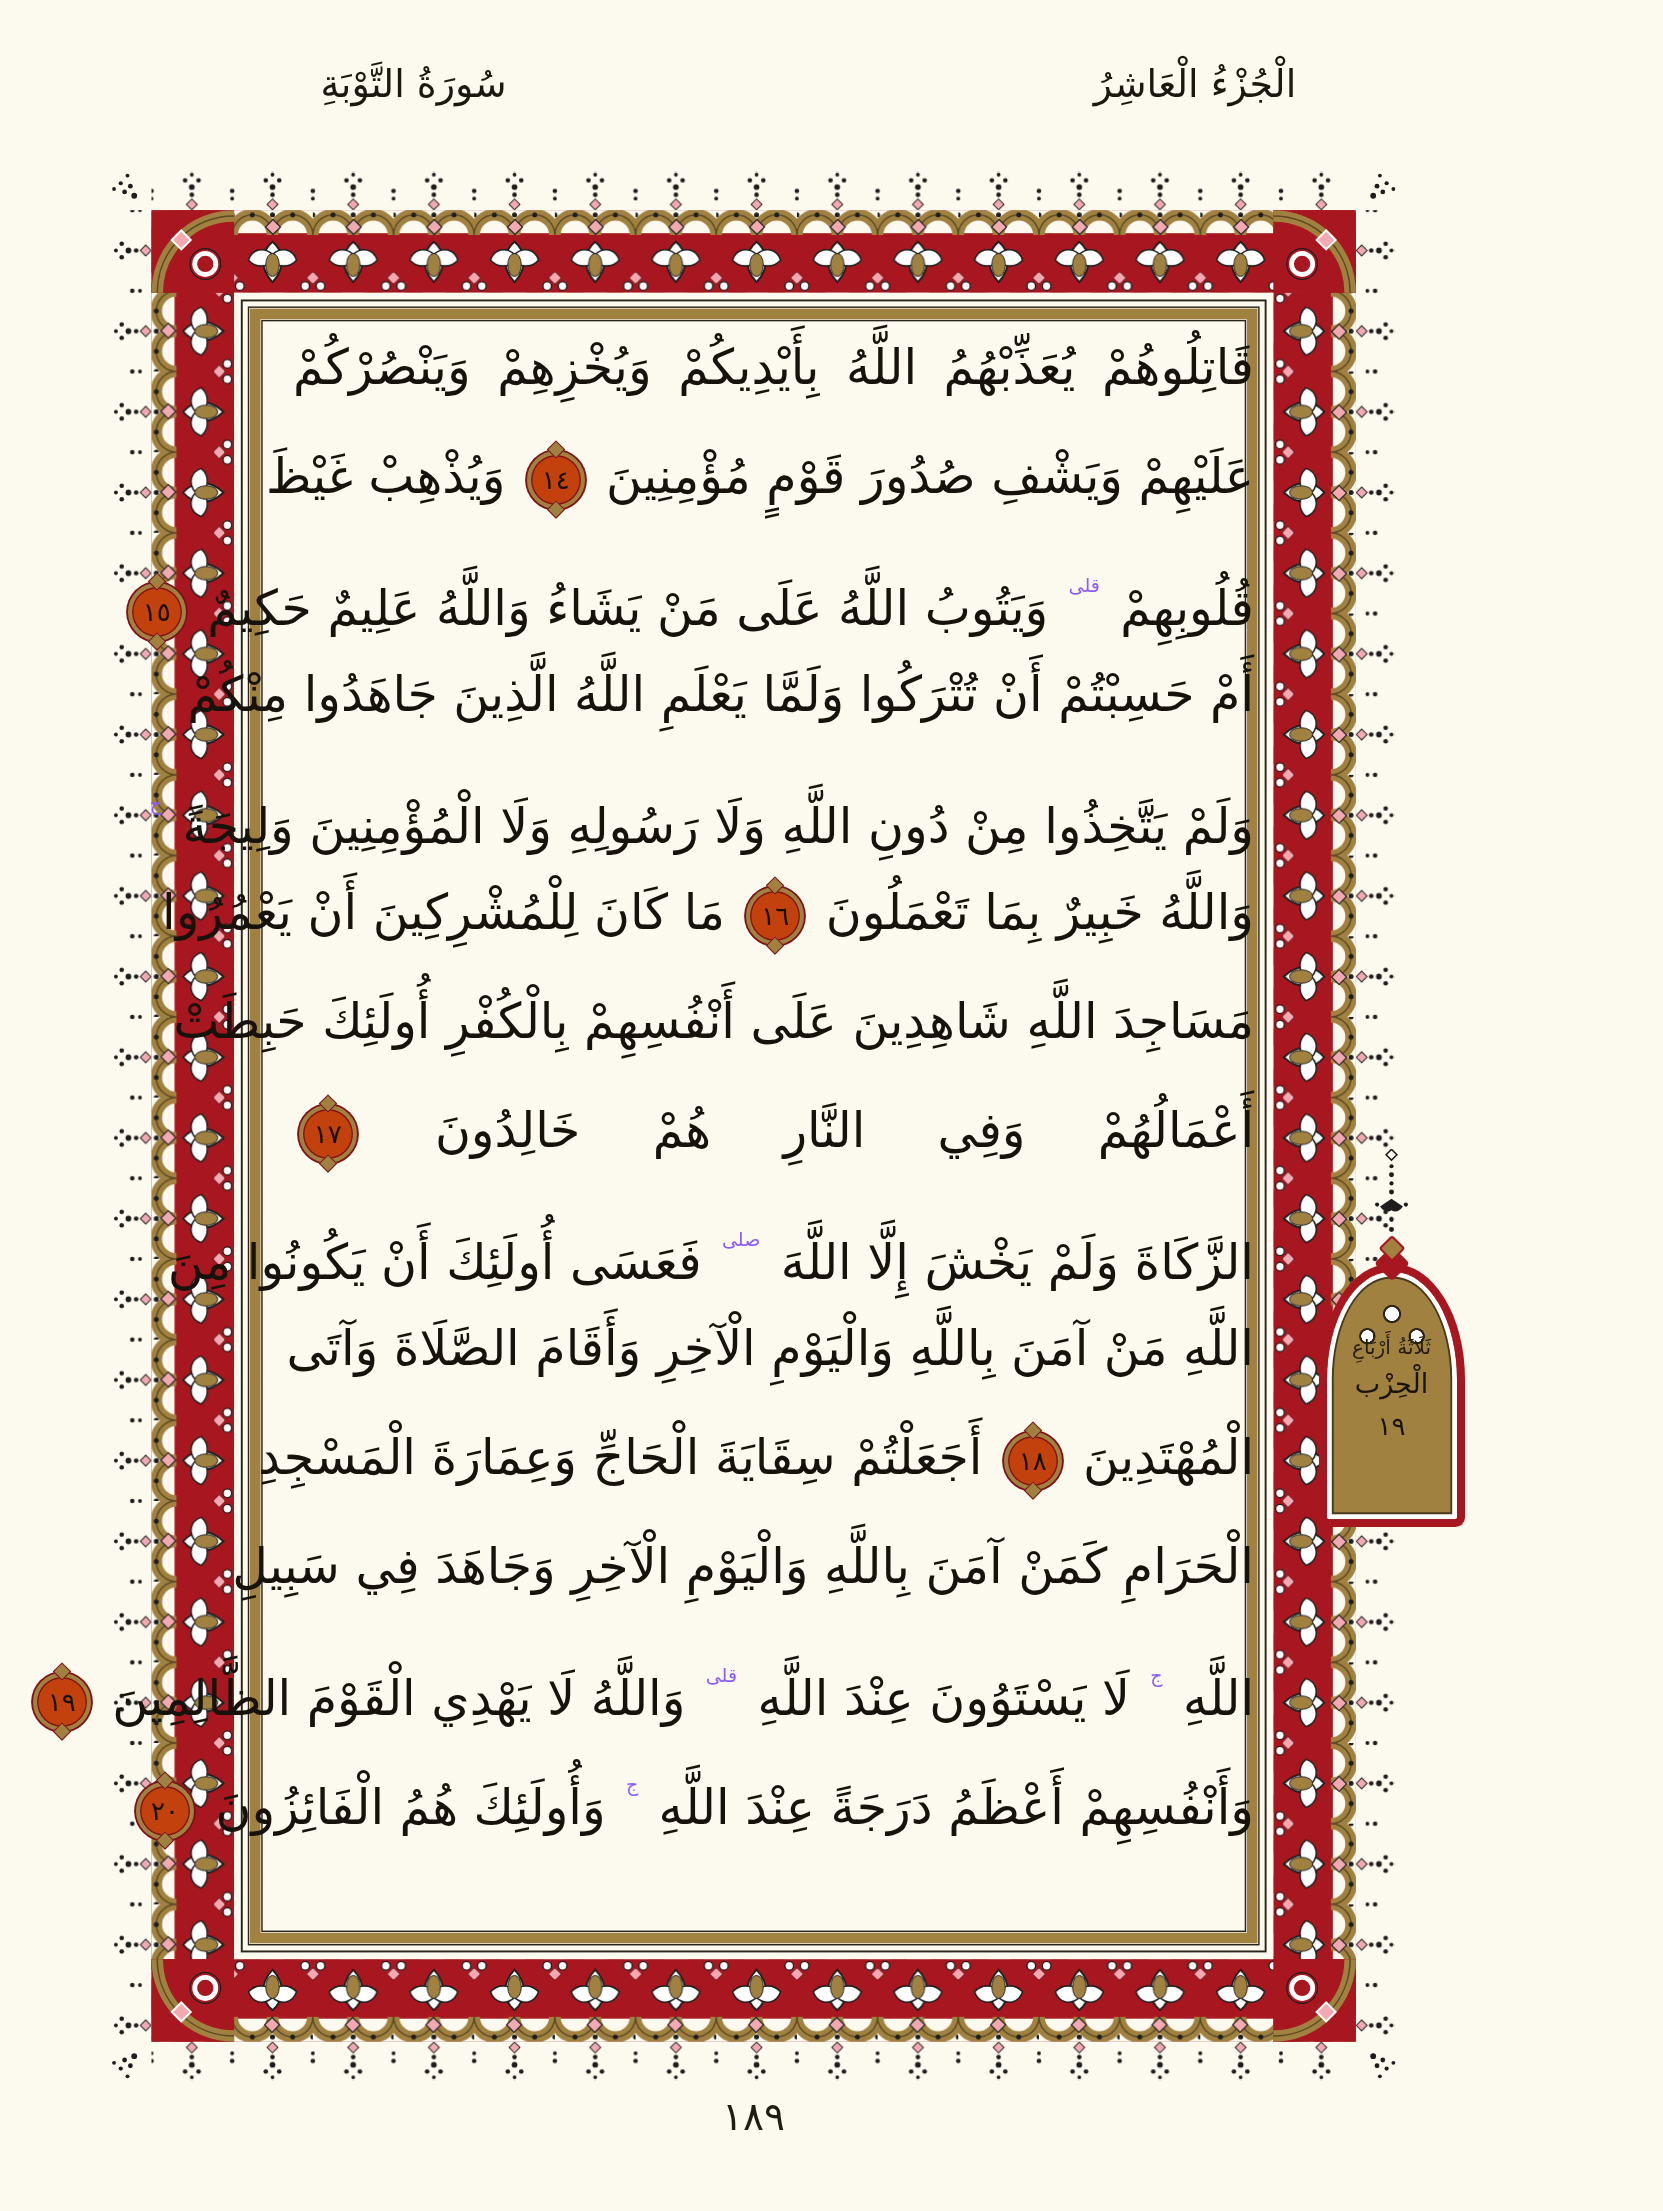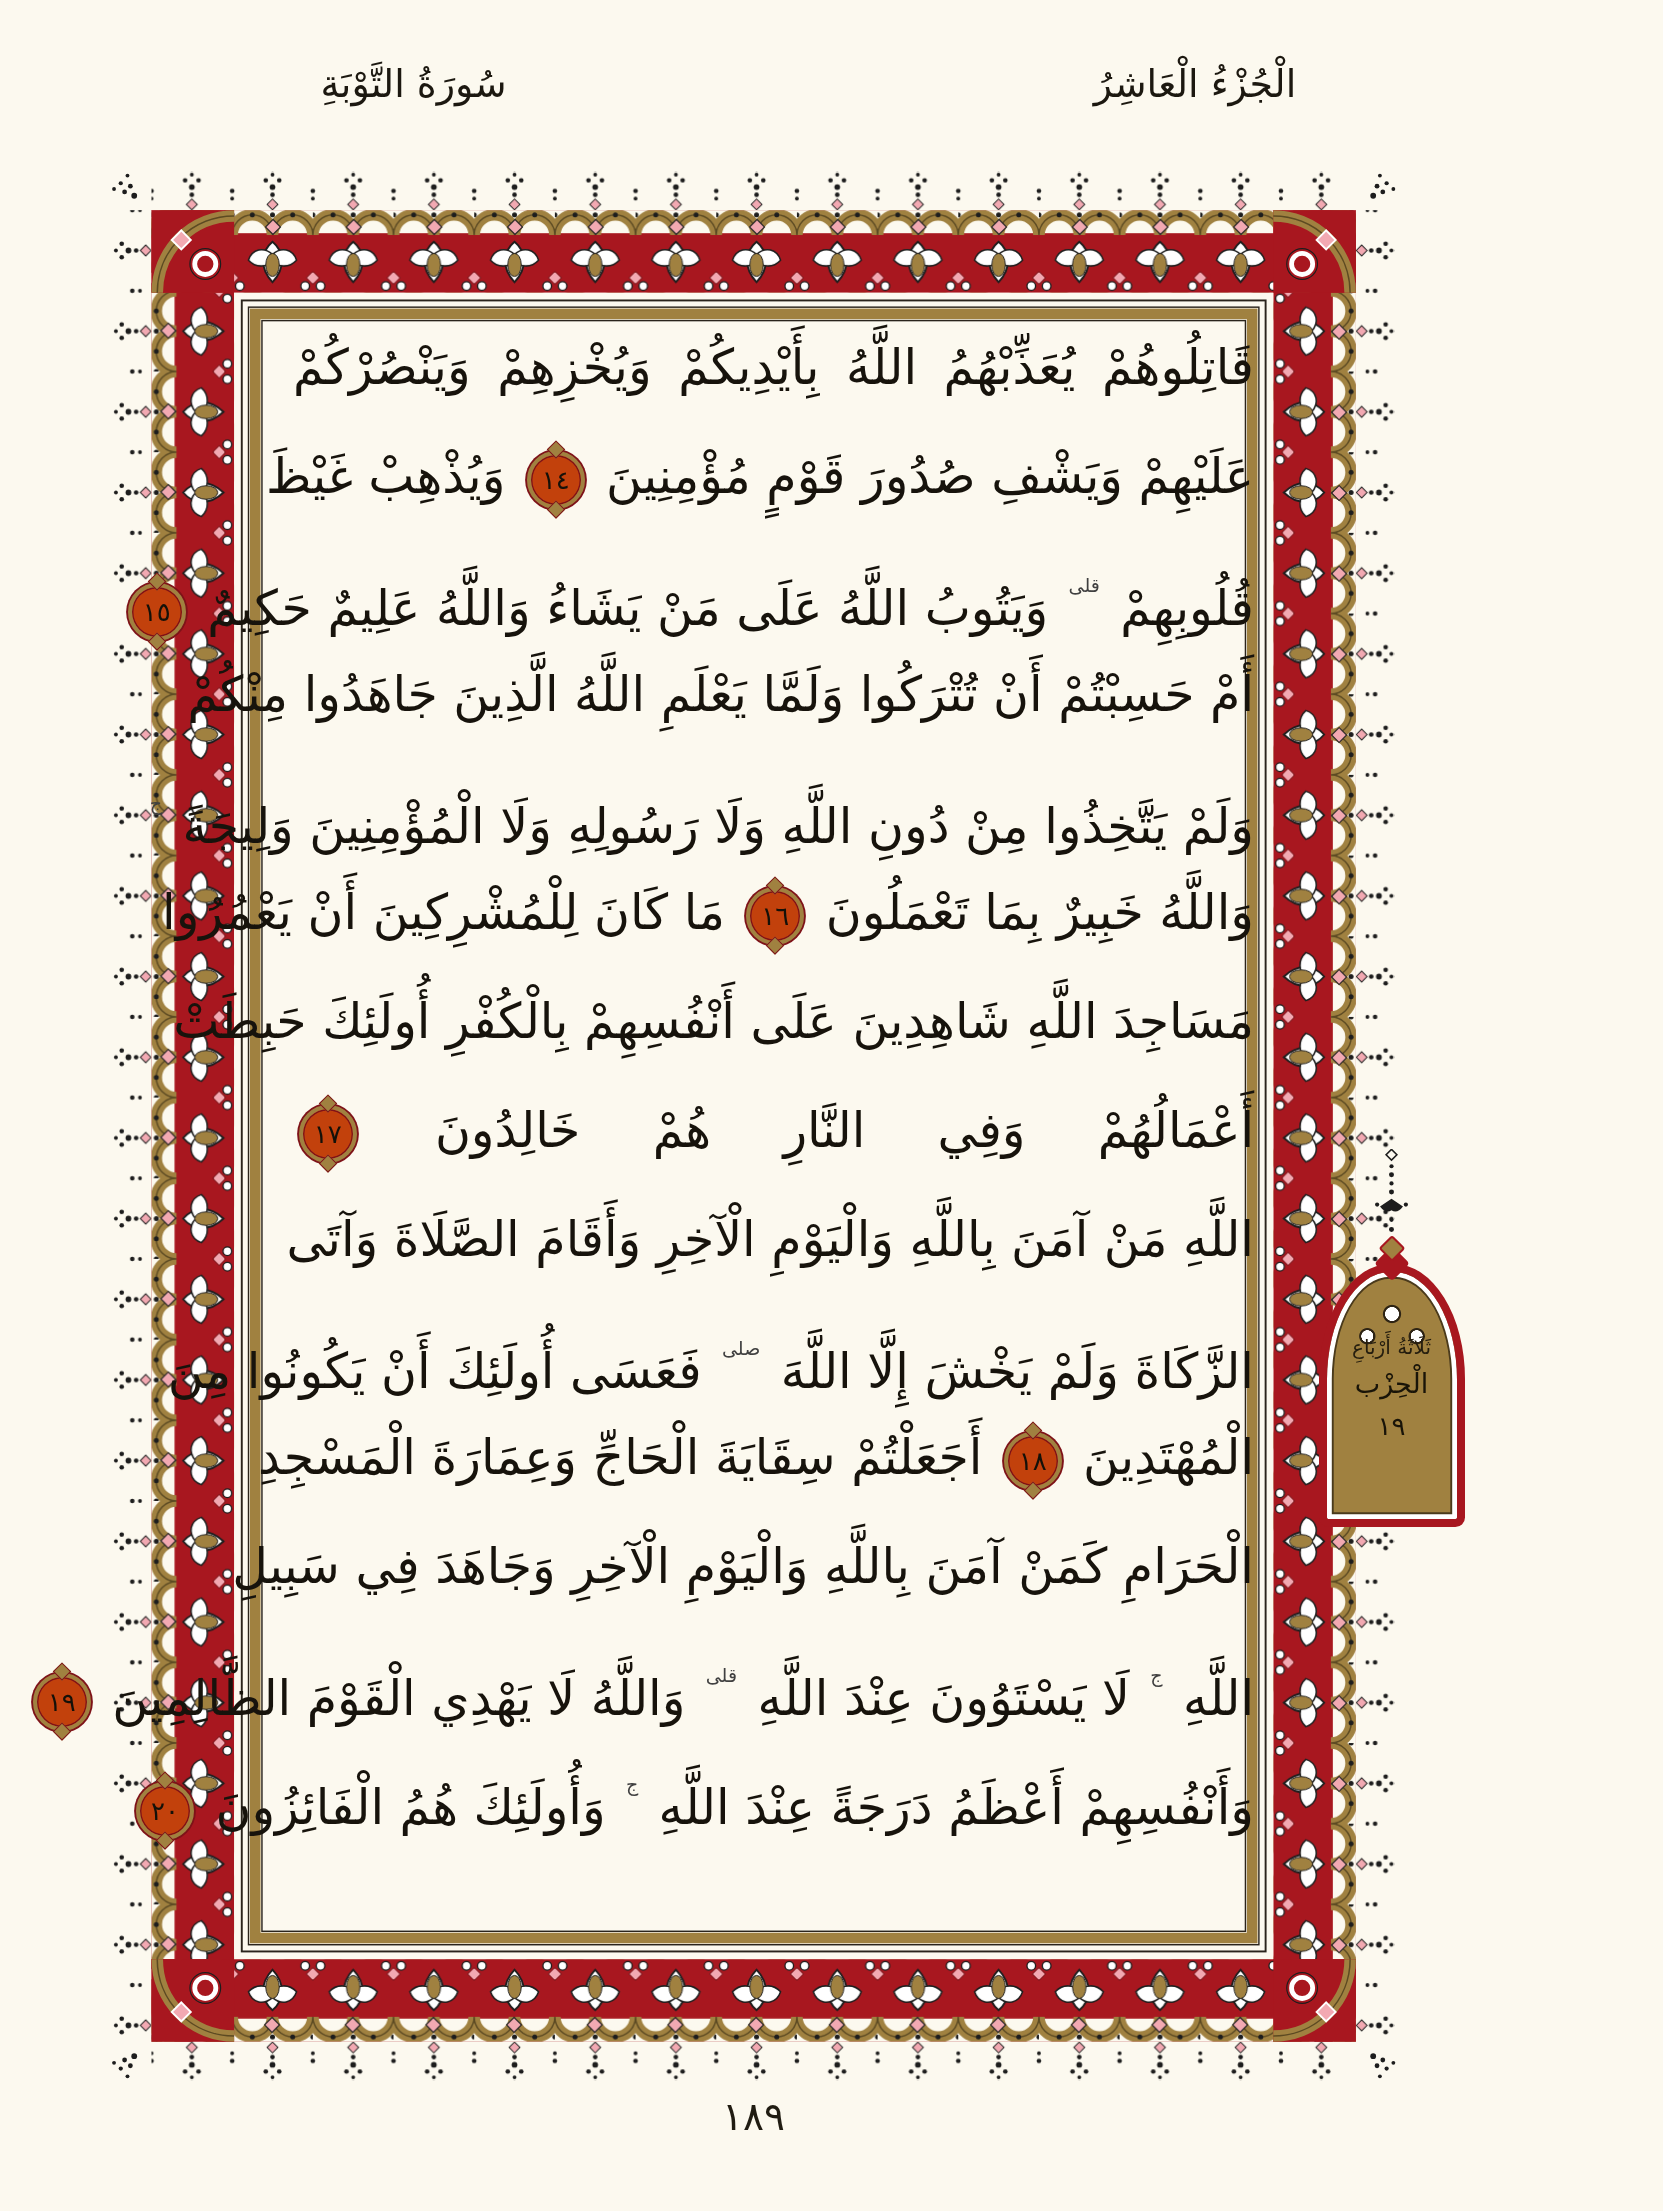--- a/index.html
+++ b/index.html
@@ -35,21 +35,21 @@
     direction:rtl;
   }
   .qline{
     height:109px; line-height:109px;
     font-size:49px; color:var(--ink);
     text-align:justify; text-align-last:justify;
     white-space:nowrap;
   }
   .qline .seg{display:inline;}
   .waqf{
-    font-size:19px; vertical-align:33px; margin:0 4.8px; color:#404040;
+    font-size:19px; vertical-align:33px; margin:0 4.8px; color:#8b5cf6;
   }
   .medallion{
     position:relative; display:inline-flex; align-items:center; justify-content:center;
     width:58px; height:58px; border-radius:50%;
     background:#c2410c; border:4.8px solid var(--frame-gold);
     box-shadow:0 0 0 1.9px var(--frame-red-dark), inset 0 0 0 1.4px var(--frame-red-dark);
     vertical-align:middle; margin:0 5.8px;
   }
   .medallion .mnum{
     font-size:26px; line-height:1; color:#141109; direction:rtl;
@@ -217,22 +217,22 @@
       </span></div>
     <div class="qline"><span class="seg">أَمْ حَسِبْتُمْ أَنْ تُتْرَكُوا وَلَمَّا يَعْلَمِ اللَّهُ الَّذِينَ جَاهَدُوا مِنْكُمْ</span></div>
     <div class="qline"><span class="seg">وَلَمْ يَتَّخِذُوا مِنْ دُونِ اللَّهِ وَلَا رَسُولِهِ وَلَا الْمُؤْمِنِينَ وَلِيجَةً</span> <span class="waqf">ج</span></div>
     <div class="qline"><span class="seg">وَاللَّهُ خَبِيرٌ بِمَا تَعْمَلُونَ</span> <span class="medallion">
         <span class="mnum">١٦</span>
       </span> <span class="seg">مَا كَانَ لِلْمُشْرِكِينَ أَنْ يَعْمُرُوا</span></div>
     <div class="qline"><span class="seg">مَسَاجِدَ اللَّهِ شَاهِدِينَ عَلَى أَنْفُسِهِمْ بِالْكُفْرِ أُولَئِكَ حَبِطَتْ</span></div>
     <div class="qline"><span class="seg">أَعْمَالُهُمْ وَفِي النَّارِ هُمْ خَالِدُونَ</span> <span class="medallion">
         <span class="mnum">١٧</span>
       </span> </div>
+    <div class="qline"><span class="seg">الزَّكَاةَ وَلَمْ يَخْشَ إِلَّا اللَّهَ</span> <span class="waqf">صلى</span> <span class="seg">فَعَسَى أُولَئِكَ أَنْ يَكُونُوا مِنَ</span></div>
     <div class="qline"><span class="seg">اللَّهِ مَنْ آمَنَ بِاللَّهِ وَالْيَوْمِ الْآخِرِ وَأَقَامَ الصَّلَاةَ وَآتَى</span></div>
-    <div class="qline"><span class="seg">الزَّكَاةَ وَلَمْ يَخْشَ إِلَّا اللَّهَ</span> <span class="waqf">صلى</span> <span class="seg">فَعَسَى أُولَئِكَ أَنْ يَكُونُوا مِنَ</span></div>
     <div class="qline"><span class="seg">الْمُهْتَدِينَ</span> <span class="medallion">
         <span class="mnum">١٨</span>
       </span> <span class="seg">أَجَعَلْتُمْ سِقَايَةَ الْحَاجِّ وَعِمَارَةَ الْمَسْجِدِ</span></div>
     <div class="qline"><span class="seg">الْحَرَامِ كَمَنْ آمَنَ بِاللَّهِ وَالْيَوْمِ الْآخِرِ وَجَاهَدَ فِي سَبِيلِ</span></div>
     <div class="qline"><span class="seg">اللَّهِ</span> <span class="waqf">ج</span> <span class="seg">لَا يَسْتَوُونَ عِنْدَ اللَّهِ</span> <span class="waqf">قلى</span> <span class="seg">وَاللَّهُ لَا يَهْدِي الْقَوْمَ الظَّالِمِينَ</span> <span class="medallion">
         <span class="mnum">١٩</span>
       </span></div>
     <div class="qline"><span class="seg">وَأَنْفُسِهِمْ أَعْظَمُ دَرَجَةً عِنْدَ اللَّهِ</span> <span class="waqf">ج</span> <span class="seg">وَأُولَئِكَ هُمُ الْفَائِزُونَ</span> <span class="medallion">
         <span class="mnum">٢٠</span>
       </span></div>

